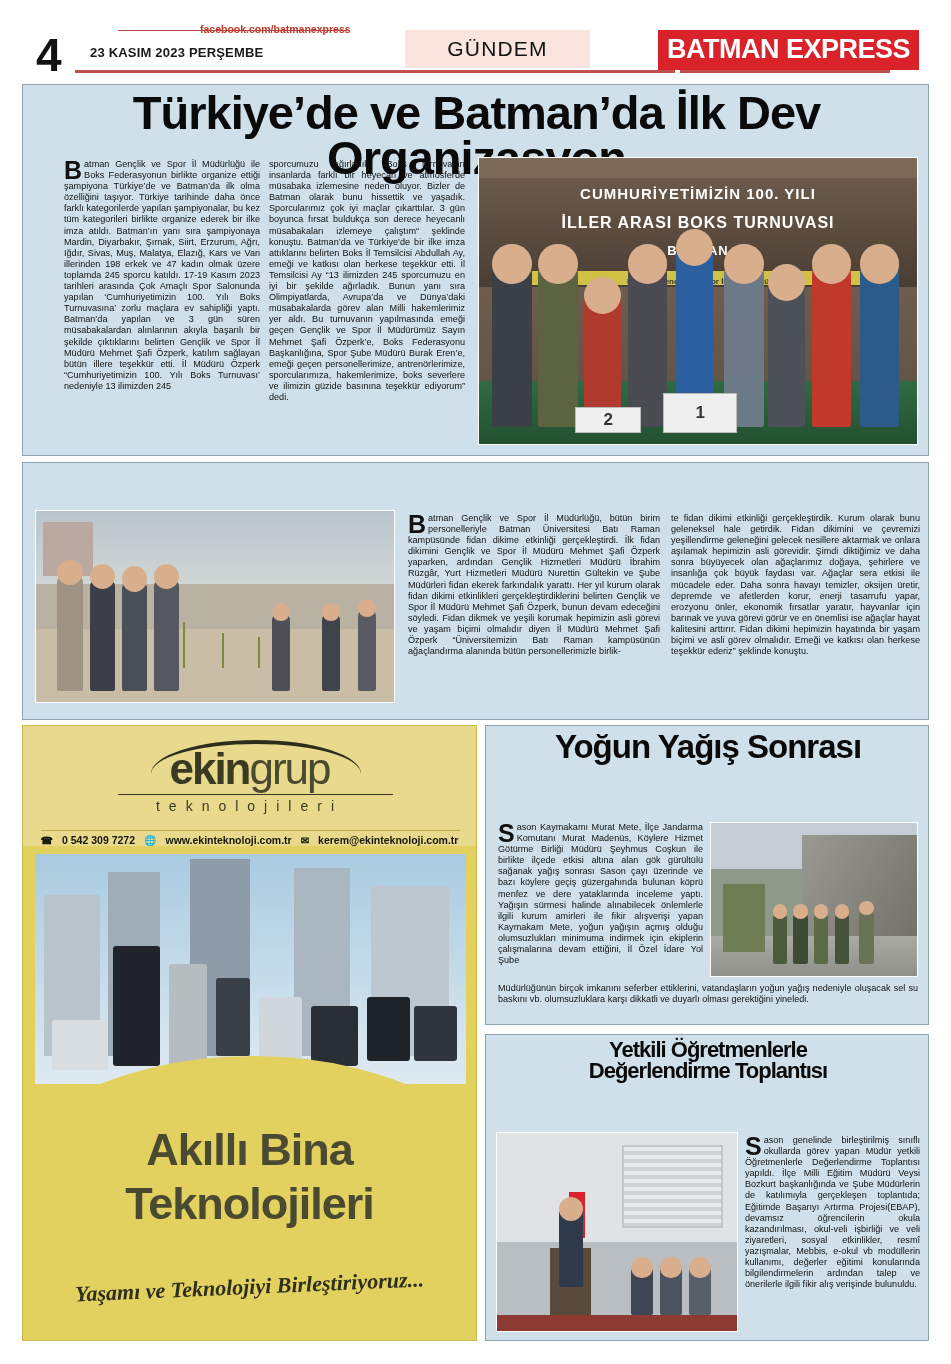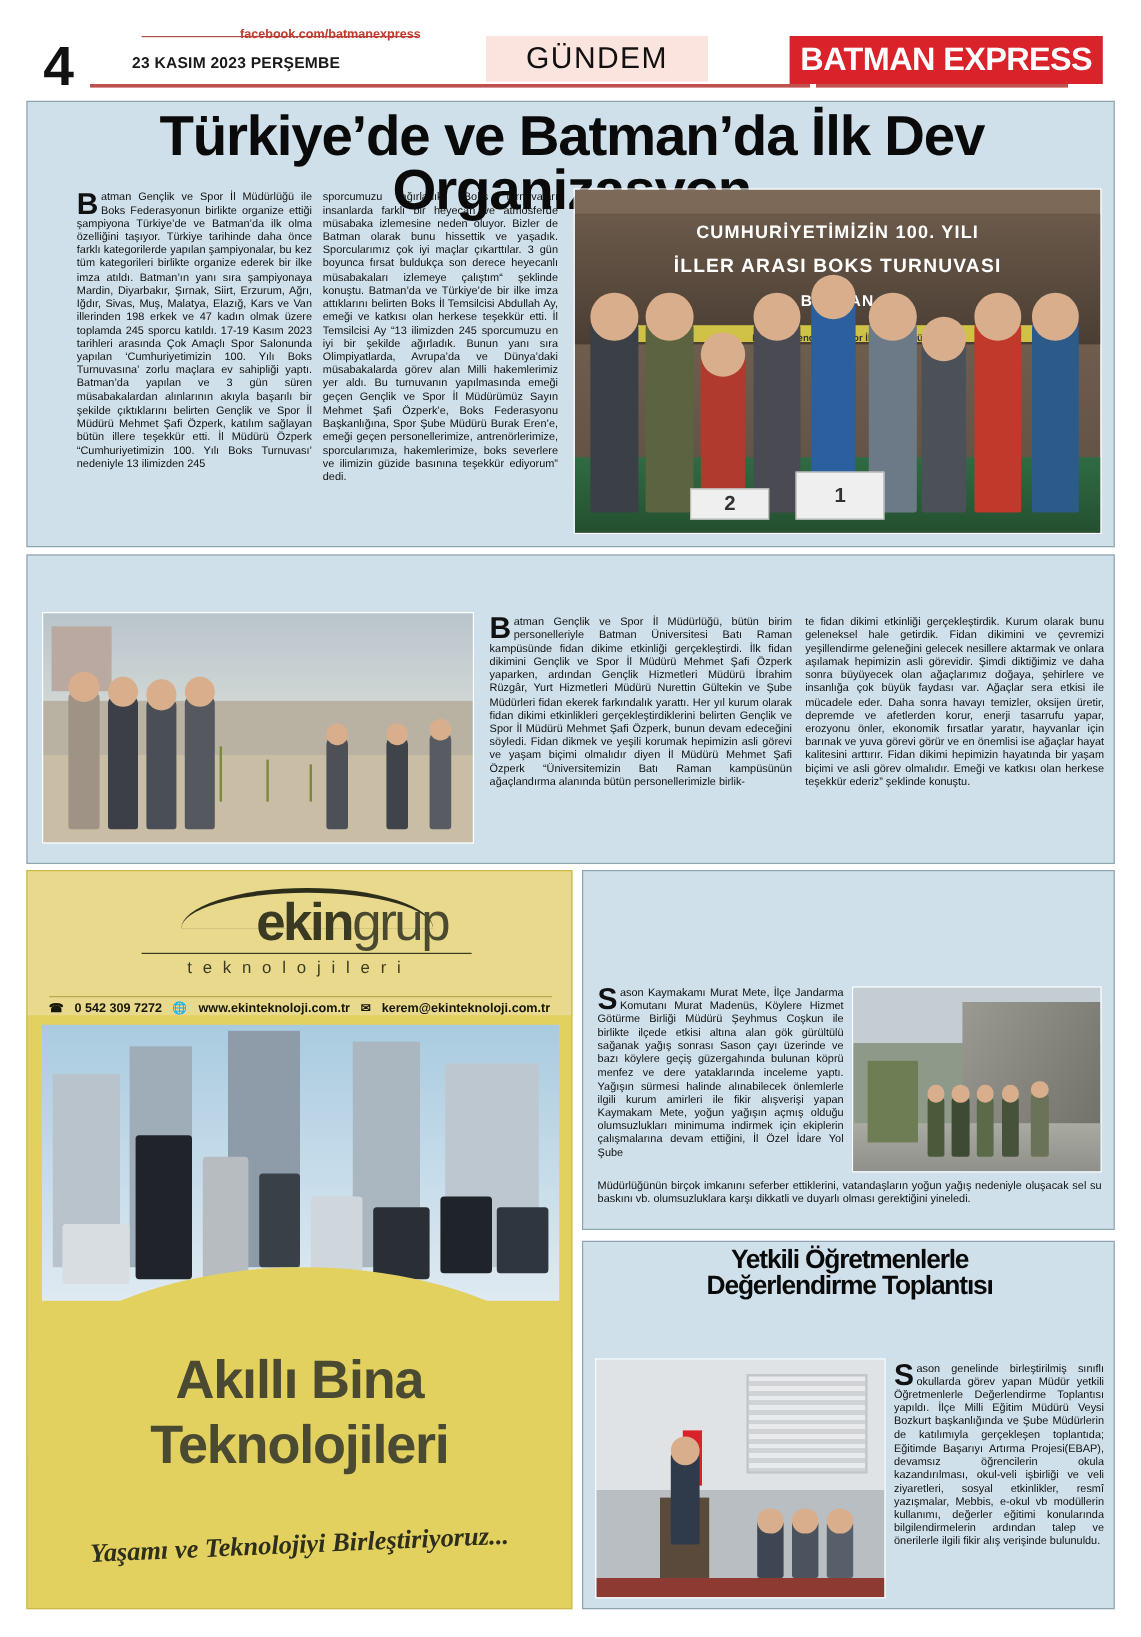--- a/index.html
+++ b/index.html
@@ -24,35 +24,34 @@
   }
   .fb-text {
     position: absolute; left: 200px; top: 23px;
     font-size: 10.5px; font-weight: 700; color: #c0392b;
     font-family: "Liberation Sans", sans-serif;
   }
   .date-text {
     position: absolute; left: 90px; top: 45px;
     font-size: 13px; font-weight: 700; color: #1a1a1a;
     letter-spacing: 0.2px;
-    margin-left: 20px;
   }
   .rule-red {
     position: absolute; left: 75px; top: 70px; width: 600px; height: 3px;
     background: #c0504d;
   }
   .rule-red2 {
     position: absolute; left: 680px; top: 70px; width: 210px; height: 3px;
     background: #c0504d;
   }
   .section-box {
     position: absolute; left: 405px; top: 30px; width: 185px; height: 38px;
     background: #fbe4de; display: flex; align-items: center; justify-content: center;
   }
-  .section-box span { font-size: 25px; font-weight: 400; color: #111; letter-spacing: 1.2px; }
+  .section-box span { font-size: 21px; font-weight: 400; color: #111; letter-spacing: 1.2px; }
   .nameplate {
     position: absolute; right: 32px; top: 30px; height: 40px;
     background: #d9222a; padding: 2px 9px 3px 9px;
     display: flex; align-items: center;
   }
   .nameplate span {
     font-size: 27px; font-weight: 700; color: #fff;
     font-family: "Liberation Sans", sans-serif;
     letter-spacing: -0.5px; font-stretch: condensed;
   }
@@ -100,21 +99,20 @@
   
   #advert {
     position: absolute; left: 22px; top: 725px; width: 455px; height: 616px;
     background: #e3d15f; border: 1px solid #c9b84e; overflow: hidden;
   }
   .ad-top { position: absolute; left: 0; top: 0; width: 100%; height: 120px; background: #e8d98d; }
   .ad-logo {
     position: absolute; left: 0; top: 18px; width: 100%;
     text-align: center; font-size: 44px; font-weight: 700; color: #3a3a22;
     letter-spacing: -2px;
-    margin-left: 44px;
   }
   .ad-logo .thin { font-weight: 400; color: #4a4a30; }
   .ad-logo-arc {
     position: absolute; left: 128px; top: 14px; width: 210px; height: 34px;
     border-top: 4px solid #2d2d1c; border-radius: 50%/ 100% 100% 0 0;
     border-left: none; border-right: none; border-bottom: none;
   }
   .ad-sub {
     position: absolute; left: 0; top: 72px; width: 100%; text-align: center;
     font-size: 14px; letter-spacing: 9px; color: #3a3a22; font-weight: 400;
@@ -364,20 +362,21 @@
       </div>
     </div>
     <div class="ad-curve"></div>
     <div class="ad-bigline" id="ad-l1">Akıllı Bina</div>
     <div class="ad-bigline" id="ad-l2">Teknolojileri</div>
     <div class="ad-slogan">Yaşamı ve Teknolojiyi Birleştiriyoruz...</div>
   </div>
 
   <div class="artbox" id="article3">
     <div class="headline" id="a3-head">
+      <div>Yoğun Yağış Sonrası</div>
     </div>
     <div class="body-col dropcap" id="a3-c1">Sason Kaymakamı Murat Mete, İlçe Jandarma Komutanı Murat Madenüs, Köylere Hizmet Götürme Birliği Müdürü Şeyhmus Coşkun ile birlikte ilçede etkisi altına alan gök gürültülü sağanak yağış sonrası Sason çayı üzerinde ve bazı köylere geçiş güzergahında bulunan köprü menfez ve dere yataklarında inceleme yaptı. Yağışın sürmesi halinde alınabilecek önlemlerle ilgili kurum amirleri ile fikir alışverişi yapan Kaymakam Mete, yoğun yağışın açmış olduğu olumsuzlukları minimuma indirmek için ekiplerin çalışmalarına devam ettiğini, İl Özel İdare Yol Şube</div>
     <div id="a3-photo">
       <div class="scene">
         <div class="hill"></div>
         <div class="rockface"></div>
         <div class="river"></div>
         <div style="position:absolute;left:6%;top:40%;width:20%;height:44%;background:#6f7d55;"></div>
         <div class="person" style="left:30%;width:7%;height:34%;background:#4c5a3c;bottom:8%;">
             <div class="ph"></div>

